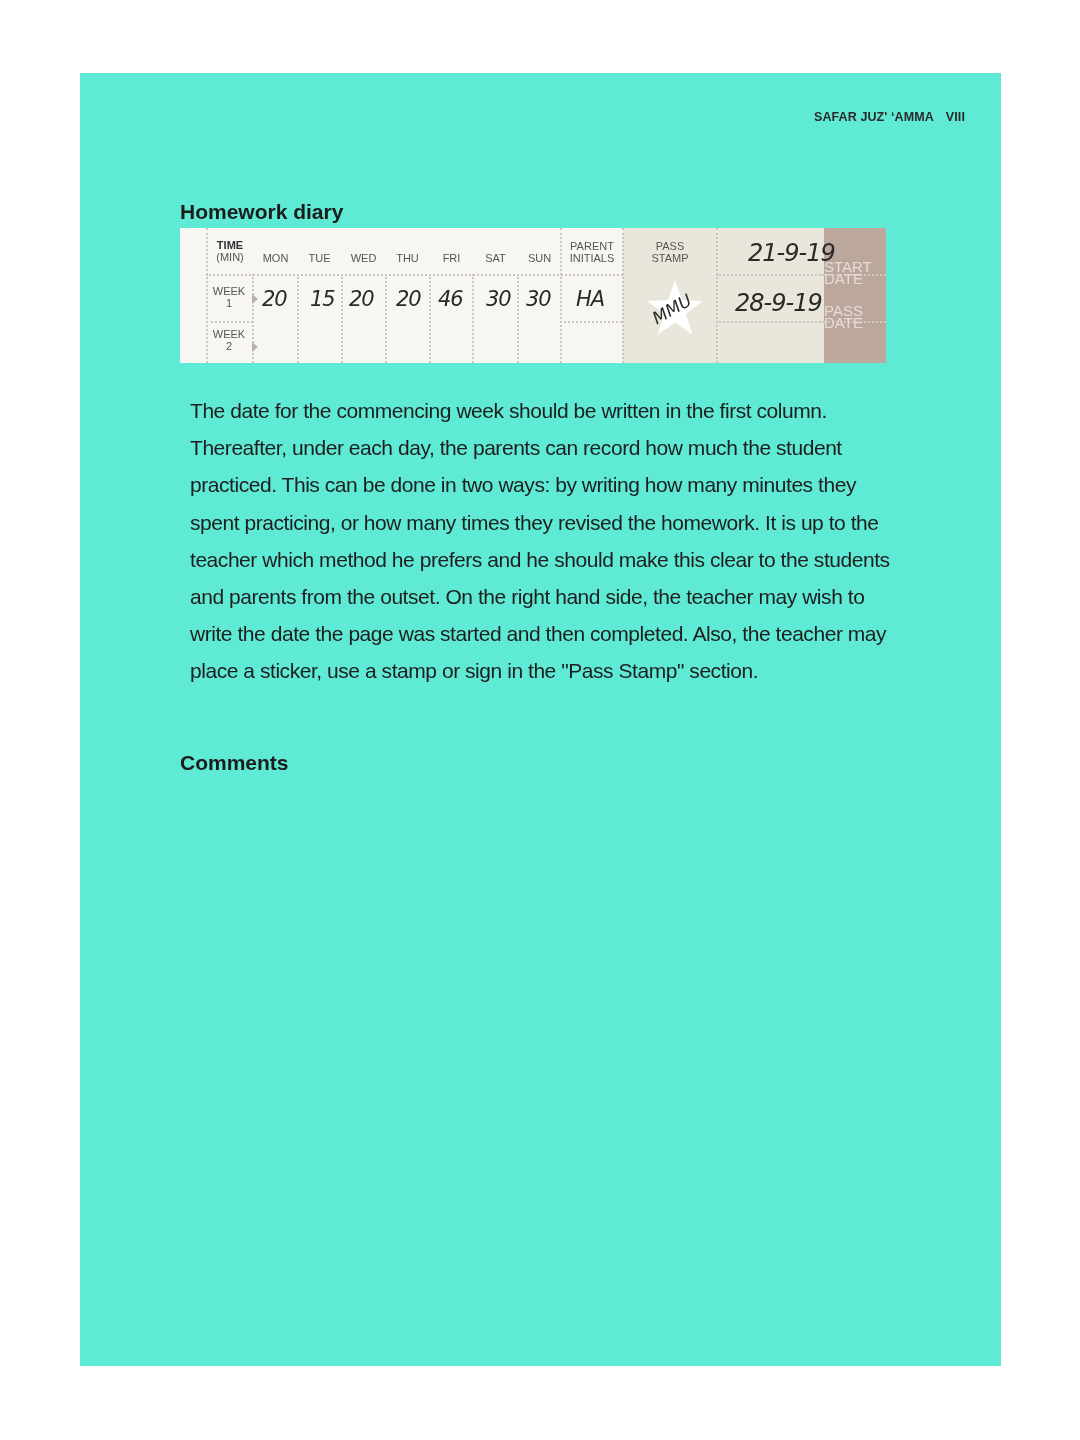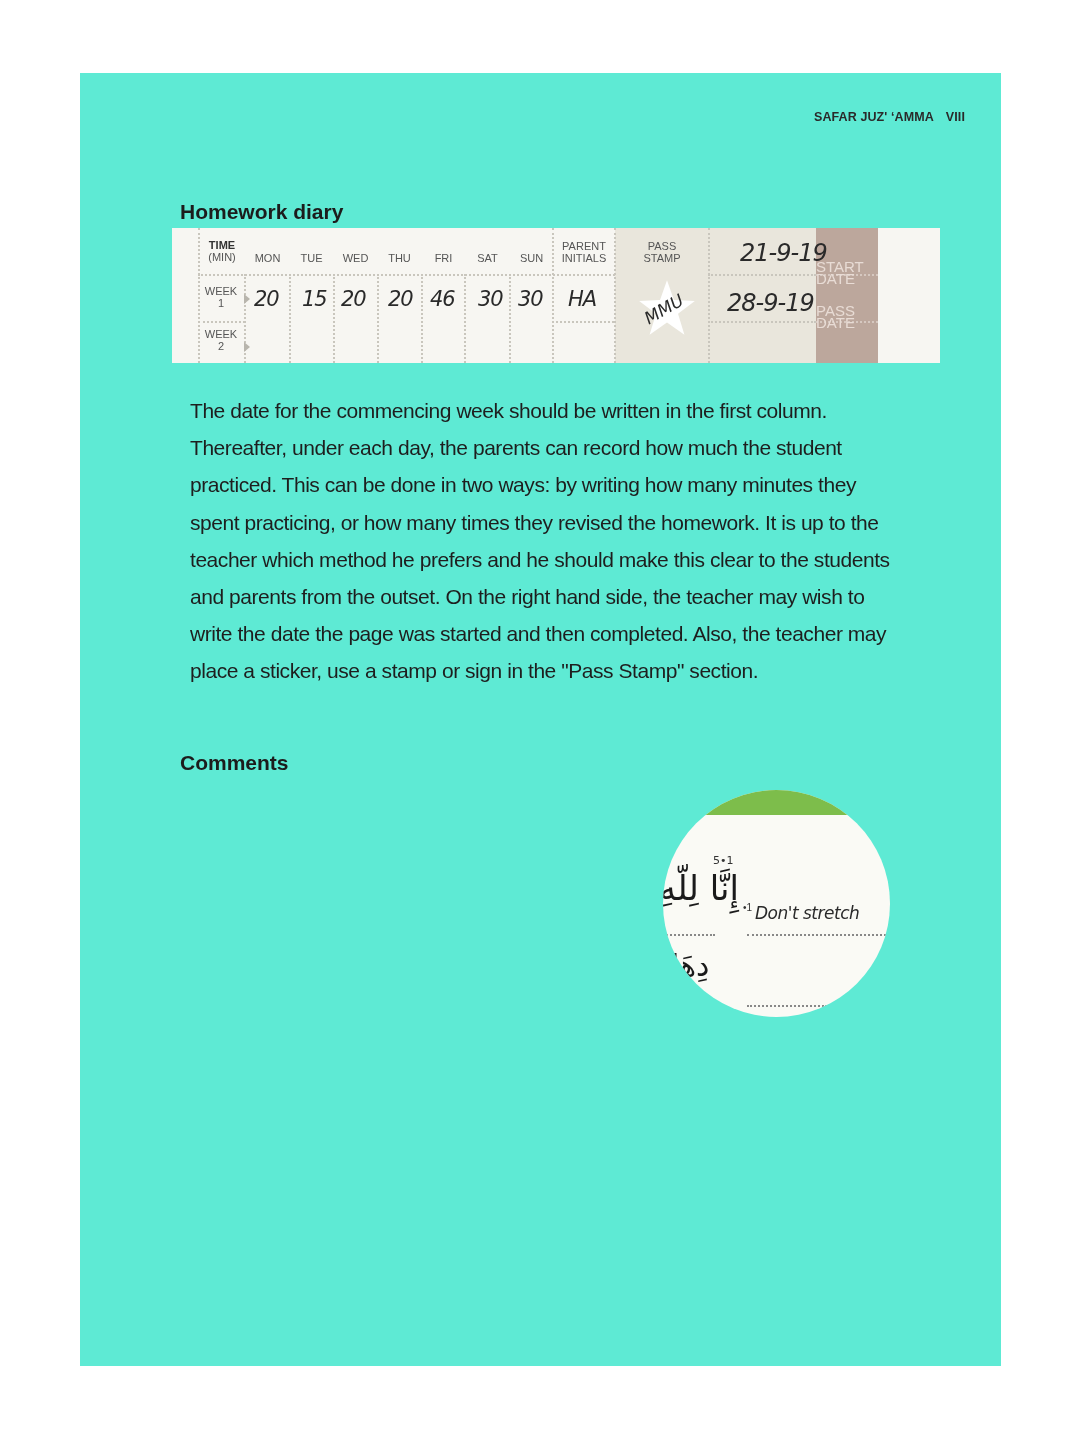--- a/index.html
+++ b/index.html
@@ -6,21 +6,21 @@
   body { width:1080px; height:1440px; background:#ffffff; position:relative; overflow:hidden;
          font-family: "Liberation Sans", "DejaVu Sans", sans-serif; }
   .page { position:absolute; left:80px; top:73px; width:921px; height:1293px; background:#5eead4; }
   .running-head { position:absolute; right:36px; top:37px; font-size:12.5px; font-weight:bold; color:#2a2a2a; letter-spacing:0.1px; }
   .running-head .pg { margin-left:12px; }
   h2 { position:absolute; margin:0; font-size:21px; font-weight:bold; color:#1c1c1c; }
   .h-homework { left:100px; top:107px;margin-top:20px; }
   .h-comments { left:100px; top:678px; }
 
   
-  .diary { position:absolute; left:92px; top:155px; width:768px; height:135px; background:#f7f6f2; }
+  .diary { position:absolute; left:100px; top:155px; width:706px; height:135px; background:#f7f6f2; }
   .diary .col-stamp { position:absolute; left:443px; top:0; width:93px; height:135px; background:#e9e6dc; }
   .diary .col-dates { position:absolute; left:536px; top:0; width:108px; height:135px; background:#e9e6dc; }
   .diary .col-labels { position:absolute; left:644px; top:0; width:62px; height:135px; background:#bca79c; }
   .vd { position:absolute; top:0; height:135px; border-left:2px dotted #c9c6bd; }
   .hd { position:absolute; height:0; border-top:2px dotted #c9c6bd; }
   .hdl { position:absolute; height:0; border-top:2px dotted #d6c8c0; }
   .hdr { position:absolute; font-size:11px; color:#555; text-align:center; line-height:12px; }
   .hdr.bold { font-weight:bold; color:#333; }
   .label-light { position:absolute; font-size:15px; color:#e8dcd5; text-align:left; line-height:12px; width:62px;margin-top:20px; }
   .hand { position:absolute; font-family:"DejaVu Sans", sans-serif; font-style:italic; font-size:21px; color:#2a2a2a; letter-spacing:-1px; font-weight:300; }
@@ -134,25 +134,14 @@
 
     <div class="hand date" style="left:568px; top:11px;">21-9-19</div>
     <div class="hand date" style="left:555px; top:61px;">28-9-19</div>
   </div>
 
   <p class="body-text p1">The date for the commencing week should be written in the first column. Thereafter, under each day, the parents can record how much the student practiced. This can be done in two ways: by writing how many minutes they spent practicing, or how many times they revised the homework. It is up to the teacher which method he prefers and he should make this clear to the students and parents from the outset. On the right hand side, the teacher may wish to write the date the page was started and then completed. Also, the teacher may place a sticker, use a stamp or sign in the "Pass Stamp" section.</p>
 
   <h2 class="h-comments">Comments</h2>
 
 
-  <div class="magnifier">
-    <div class="green"></div>
-    <div class="ref">5•1</div>
-    <div class="arabic" dir="rtl">إِنَّا لِلّهِ</div>
-    <div class="arabic2" dir="rtl">دِهَا</div>
-    <div class="note-marker">•1</div>
-    <div class="note">Don't stretch</div>
-    <div class="dots" style="left:0; top:144px; width:52px;"></div>
-    <div class="dots" style="left:84px; top:144px; width:143px;"></div>
-    <div class="dots" style="left:84px; top:215px; width:80px;"></div>
-  </div>
 
 </div>
 
 </body></html>

